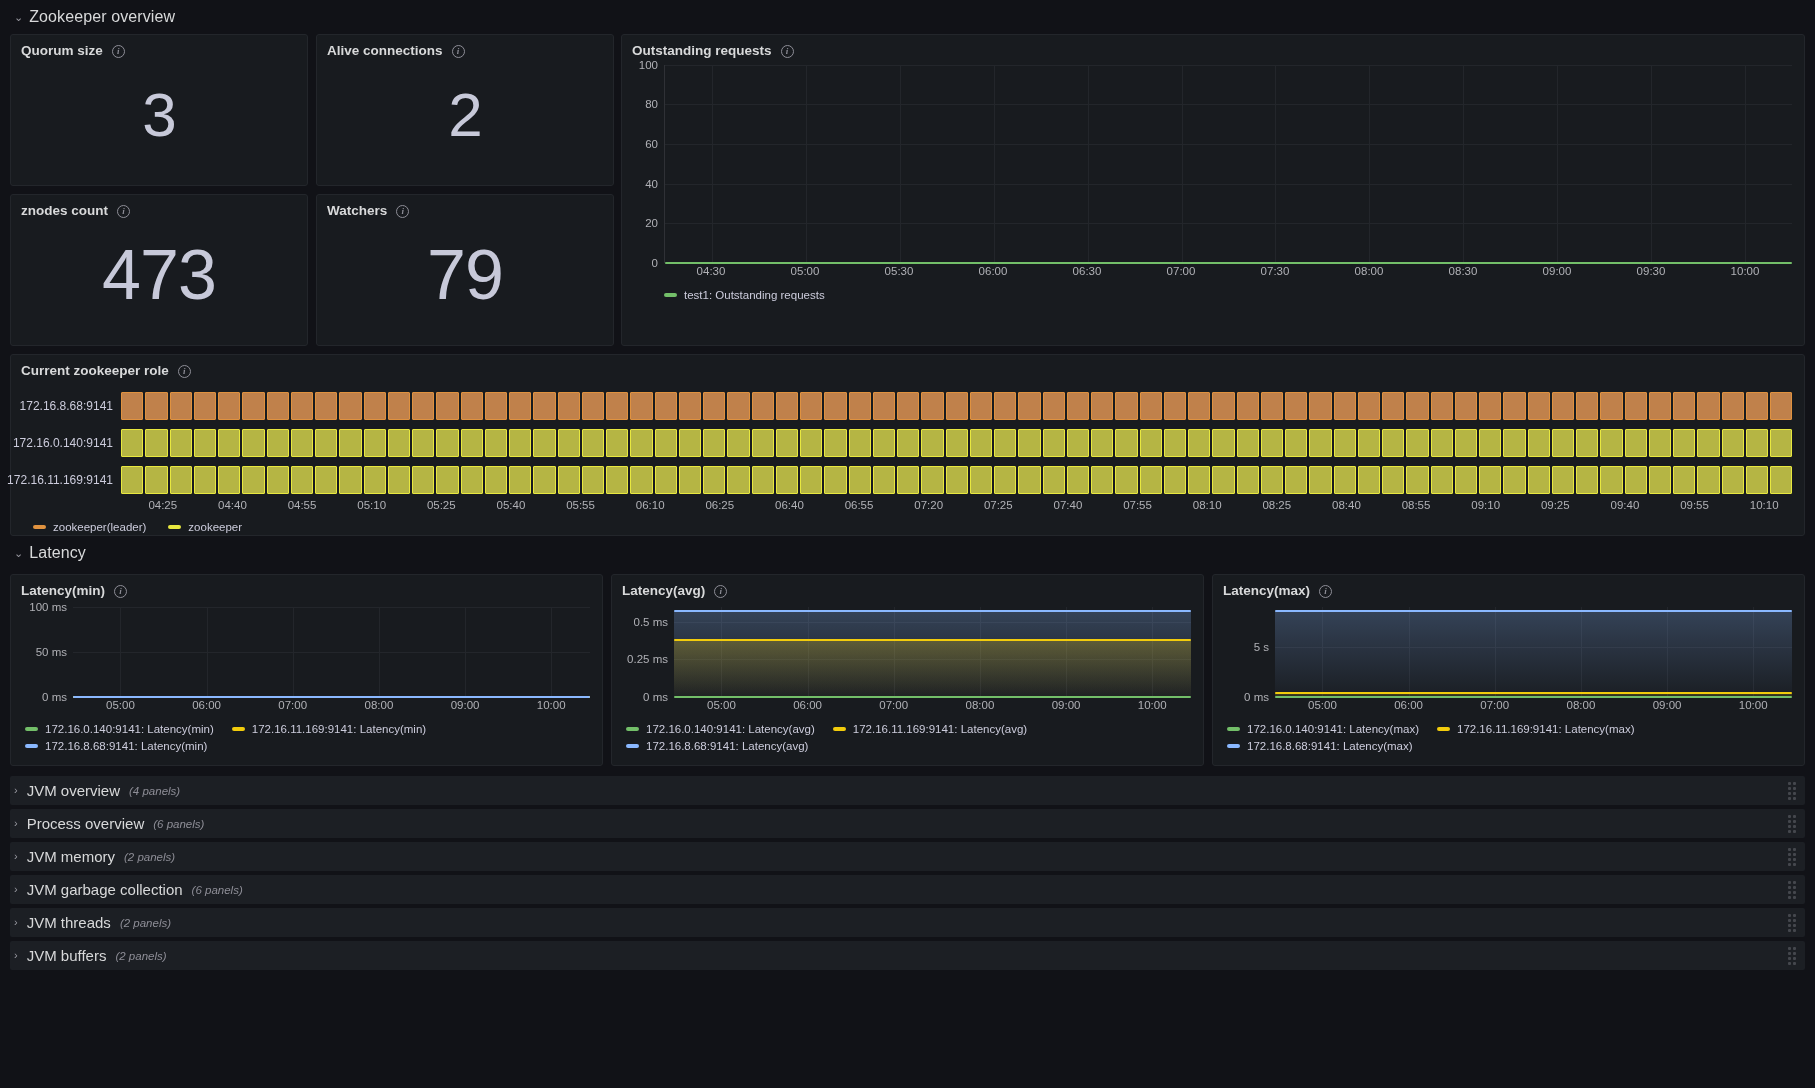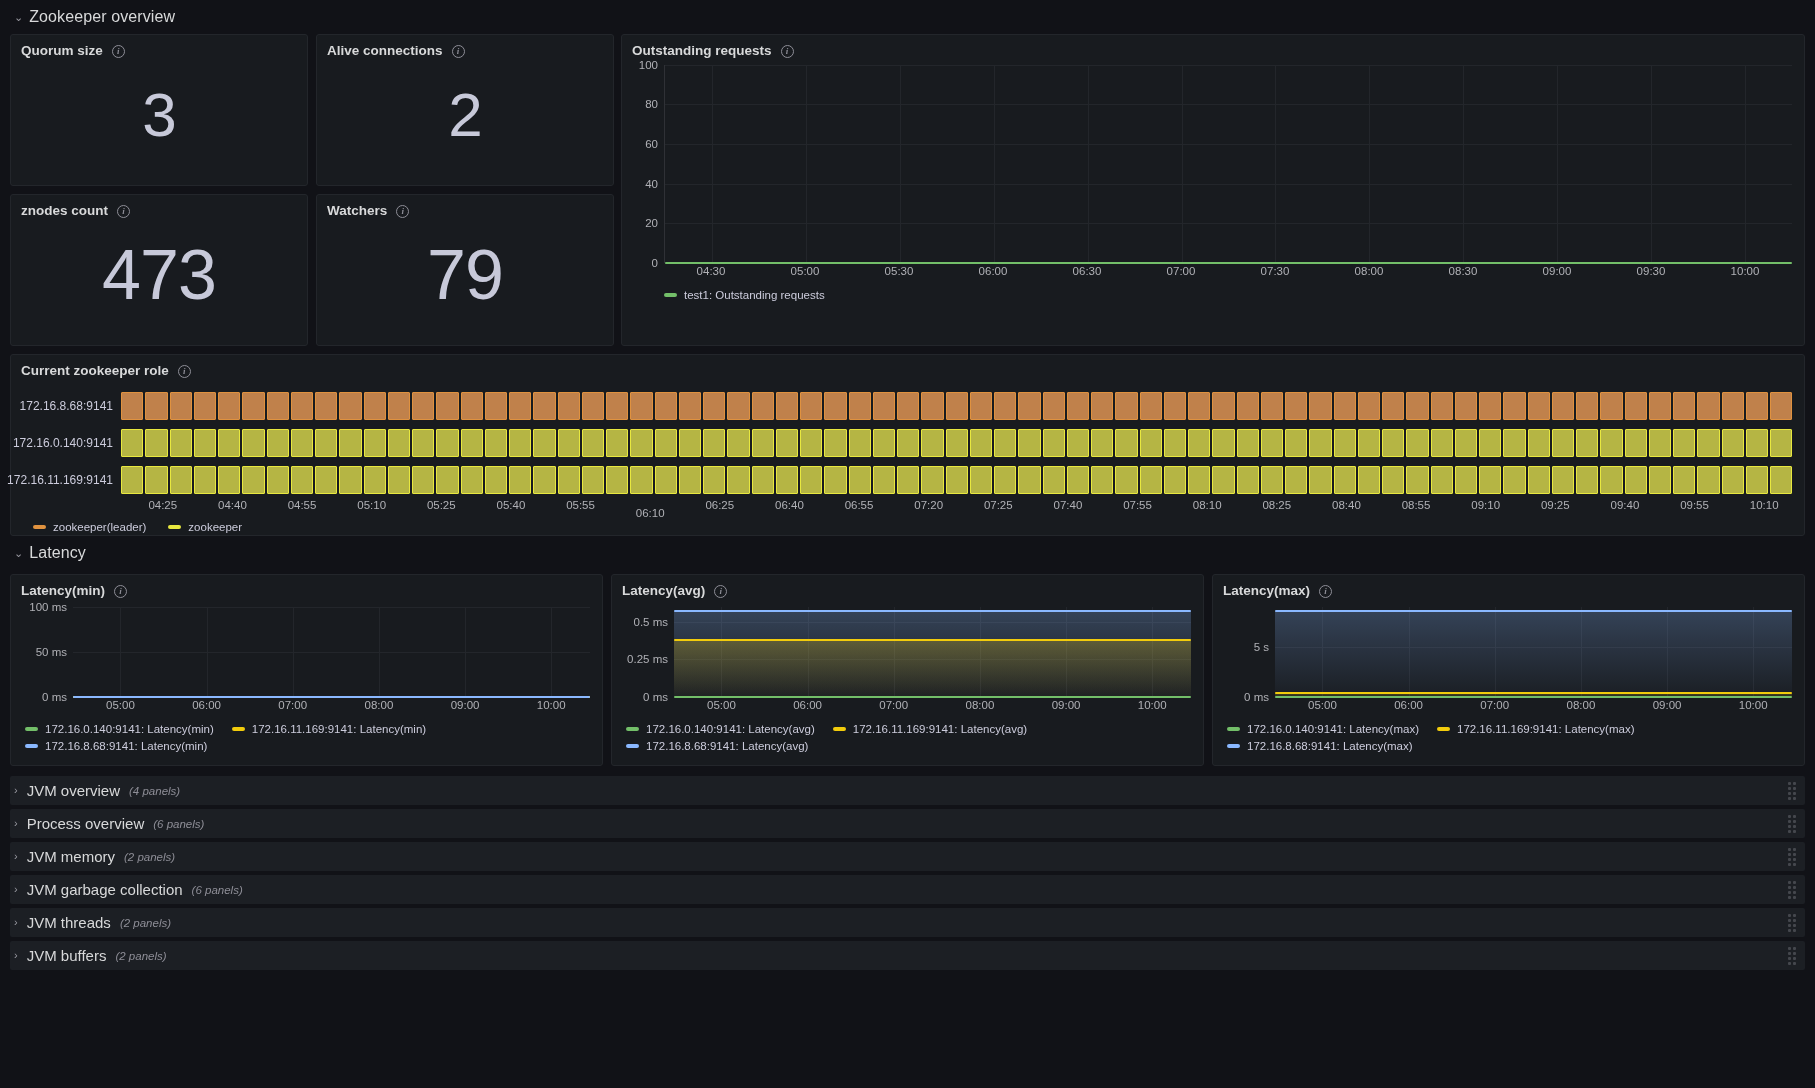--- a/index.html
+++ b/index.html
@@ -496,21 +496,21 @@
     </div>
     <div style="position:relative;height:18px;">
       <div class="tl-xaxis" id="tl-xaxis">
           <div class="xtick" style="left: 2.5%;">04:25</div>
           <div class="xtick" style="left: 6.66667%;">04:40</div>
           <div class="xtick" style="left: 10.8333%;">04:55</div>
           <div class="xtick" style="left: 15%;">05:10</div>
           <div class="xtick" style="left: 19.1667%;">05:25</div>
           <div class="xtick" style="left: 23.3333%;">05:40</div>
           <div class="xtick" style="left: 27.5%;">05:55</div>
-          <div class="xtick" style="left: 31.6667%; margin-top: 8px;">06:10</div>
+          <div class="xtick" style="left: 31.6667%;">06:10</div>
           <div class="xtick" style="left: 35.8333%;">06:25</div>
           <div class="xtick" style="left: 40%;">06:40</div>
           <div class="xtick" style="left: 44.1667%;">06:55</div>
           <div class="xtick" style="left: 48.3333%;">07:20</div>
           <div class="xtick" style="left: 52.5%;">07:25</div>
           <div class="xtick" style="left: 56.6667%;">07:40</div>
           <div class="xtick" style="left: 60.8333%;">07:55</div>
           <div class="xtick" style="left: 65%;">08:10</div>
           <div class="xtick" style="left: 69.1667%;">08:25</div>
           <div class="xtick" style="left: 73.3333%;">08:40</div>

